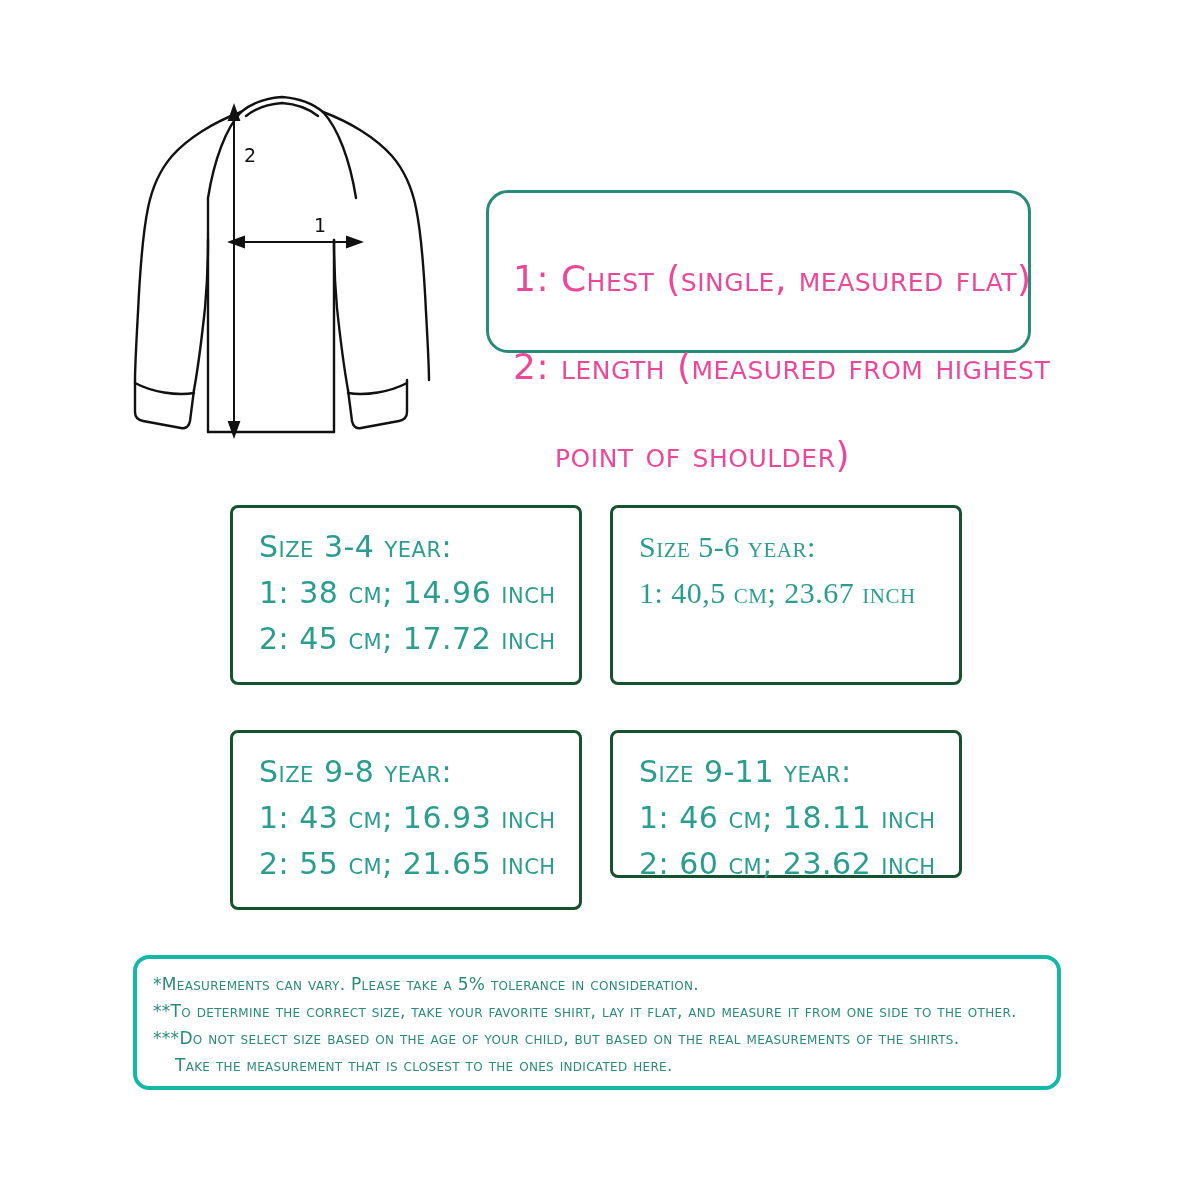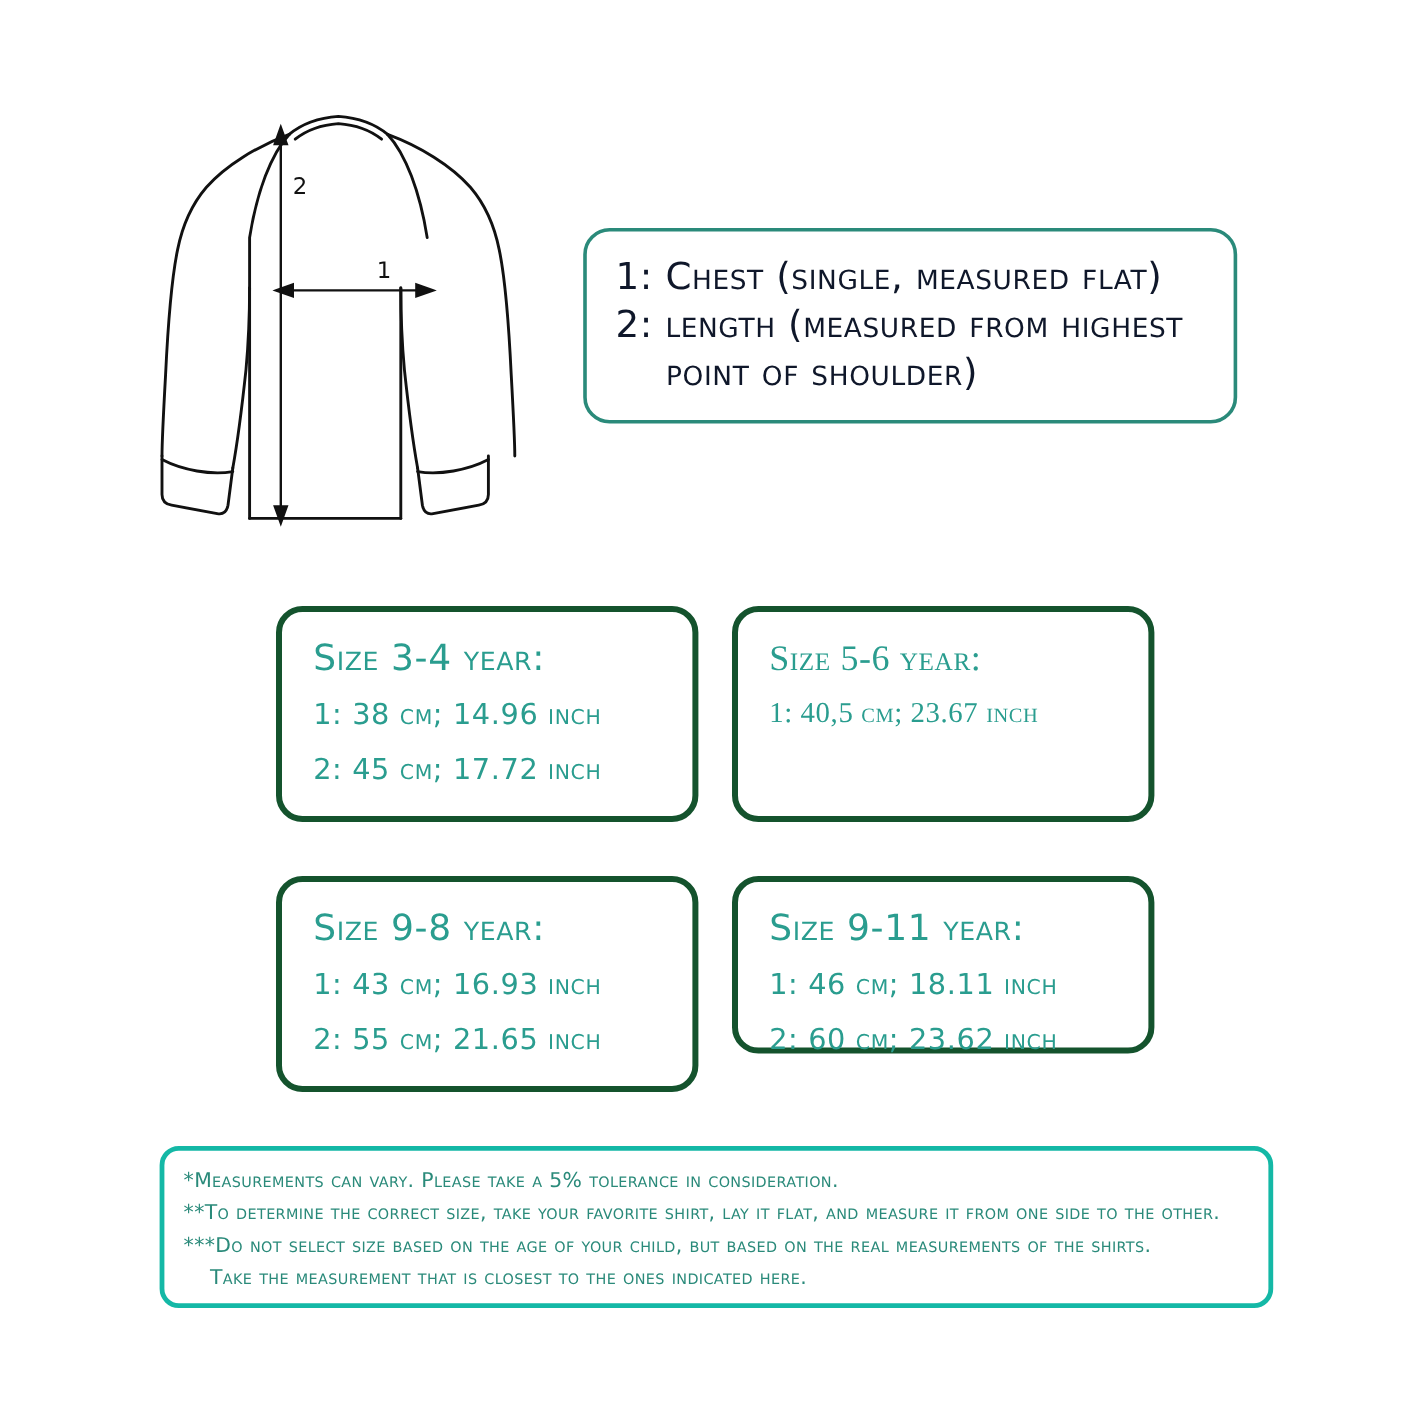--- a/index.html
+++ b/index.html
@@ -35,53 +35,54 @@
     left: 486px;
     top: 190px;
     width: 545px;
     height: 163px;
     border: 3px solid #2a8a7a;
     border-radius: 22px;
     box-sizing: border-box;
     padding: 18px 24px 0 24px;
   }
   .legend-line {
-    color: #0f172a;
-    font-size: 31px;
+    color: #ec4899;
+    font-size: 36px;
     letter-spacing: 0.5px;
     line-height: 40px;
     font-variant: small-caps;
     white-space: nowrap;
+    margin-top: 48px;
   }
   .legend-line.indent { padding-left: 42px; }
 
   
   .size-card {
     position: absolute;
-    border: 5px solid #14532d;
-    border-radius: 22px;
+    border: 3px solid #14532d;
+    border-radius: 8px;
     box-sizing: border-box;
     padding: 16px 26px;
   }
   .card-a { left: 230px; top: 505px; width: 352px; height: 180px; }
   .card-b { left: 610px; top: 505px; width: 352px; height: 180px; font-family: Liberation Serif, serif; }
   .card-c { left: 230px; top: 730px; width: 352px; height: 180px; }
   .card-d { left: 610px; top: 730px; width: 352px; height: 148px; }
 
   .card-title {
     color: #2a9d8f;
     font-size: 30px;
     font-variant: small-caps;
     letter-spacing: 0.5px;
     line-height: 46px;
     white-space: nowrap;
   }
   .card-row {
     color: #2a9d8f;
-    font-size: 24px;
+    font-size: 30px;
     font-variant: small-caps;
     letter-spacing: 0.5px;
     line-height: 46px;
     white-space: nowrap;
   }
 
   
   .notes-box {
     position: absolute;
     left: 133px;

